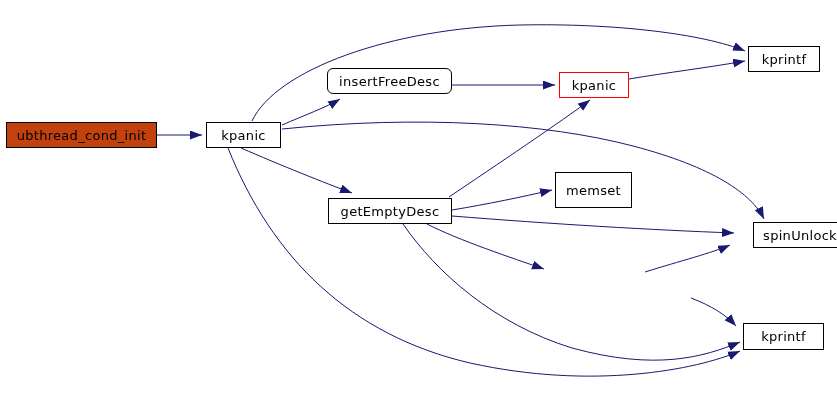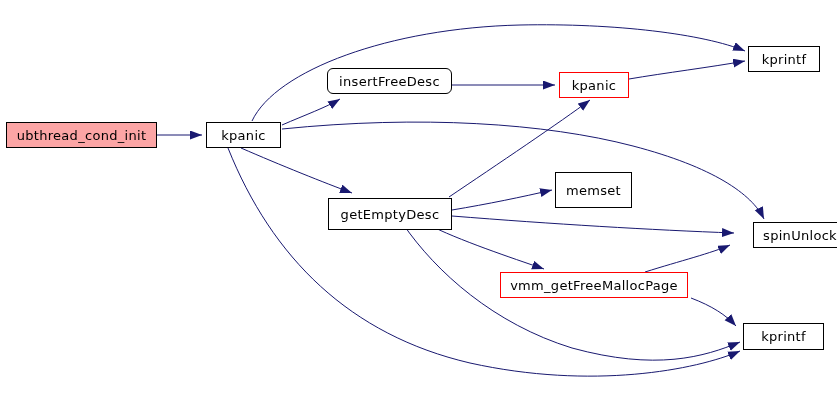--- a/index.html
+++ b/index.html
@@ -26,21 +26,21 @@
     font-size: 13px;
     line-height: 1;
     display: flex;
     align-items: center;
     justify-content: center;
     white-space: nowrap;
     cursor: pointer;
     letter-spacing: 0.3px;
   }
   .node.red { border-color: #ff0000; }
-  .node.root { background: #fca5a5; cursor: default; }
+  .node.root { background: #c2410c; cursor: default; }
   .edge { stroke: #191970; stroke-width: 1; fill: none; }
 </style>
 </head>
 <body>
 
 <div id="canvas">
 
   <svg id="edges" viewBox="0 0 837 407" xmlns="http://www.w3.org/2000/svg">
     <defs>
       <marker id="arrow" markerWidth="13" markerHeight="10" refX="12" refY="4.5" orient="auto" markerUnits="userSpaceOnUse">
@@ -67,23 +67,22 @@
   <div class="node root" style="left:6px; top:122px; width:151px; height:26px;">ubthread_cond_init</div>
 
   <div class="node" style="left:206px; top:122px; width:75px; height:26px;">kpanic</div>
 
   <div class="node" style="left:327px; top:68px; width:125px; height:26px;border-radius:6px;">insertFreeDesc</div>
 
   <div class="node red" style="left:559px; top:72px; width:70px; height:26px;">kpanic</div>
 
   <div class="node" style="left:748px; top:46px; width:72px; height:26px;">kprintf</div>
 
-  <div class="node" style="left:328px; top:198px; width:124px; height:32px;">getEmptyDesc</div>
+  <div class="node" style="left:328px; top:198px; width:124px; height:26px;">getEmptyDesc</div>
 
   <div class="node" style="left:555px; top:172px; width:77px; height:36px;">memset</div>
 
   <div class="node" style="left:737px; top:222px; width:94px; height:26px;margin-left:16px;">spinUnlock</div>
 
-  <div class="node red" style="left:500px; top:272px; width:188px; height:26px;">vmm_getFreeMallocPage</div>
 
   <div class="node" style="left:743px; top:323px; width:81px; height:27px;">kprintf</div>
 
 </div>
 
 </body></html>

